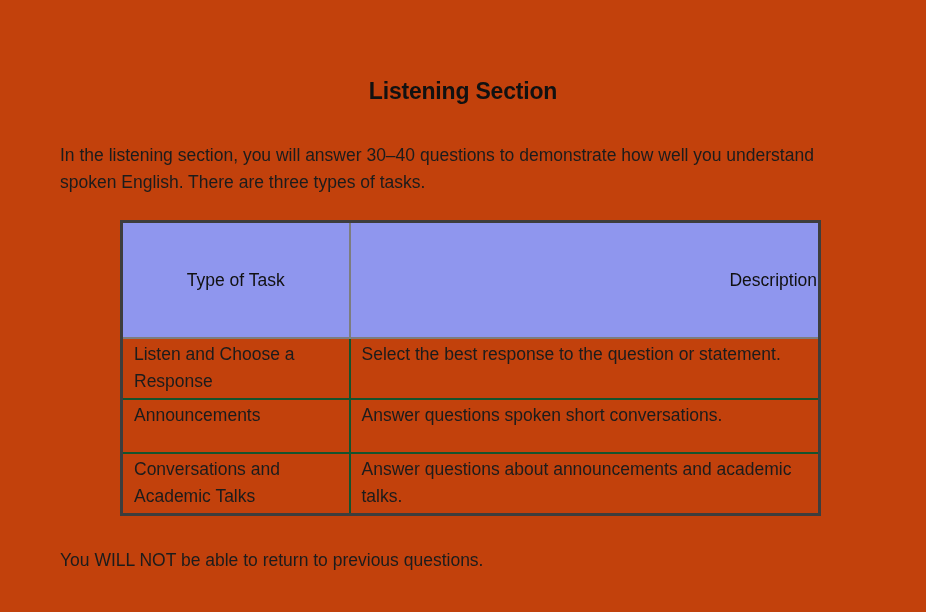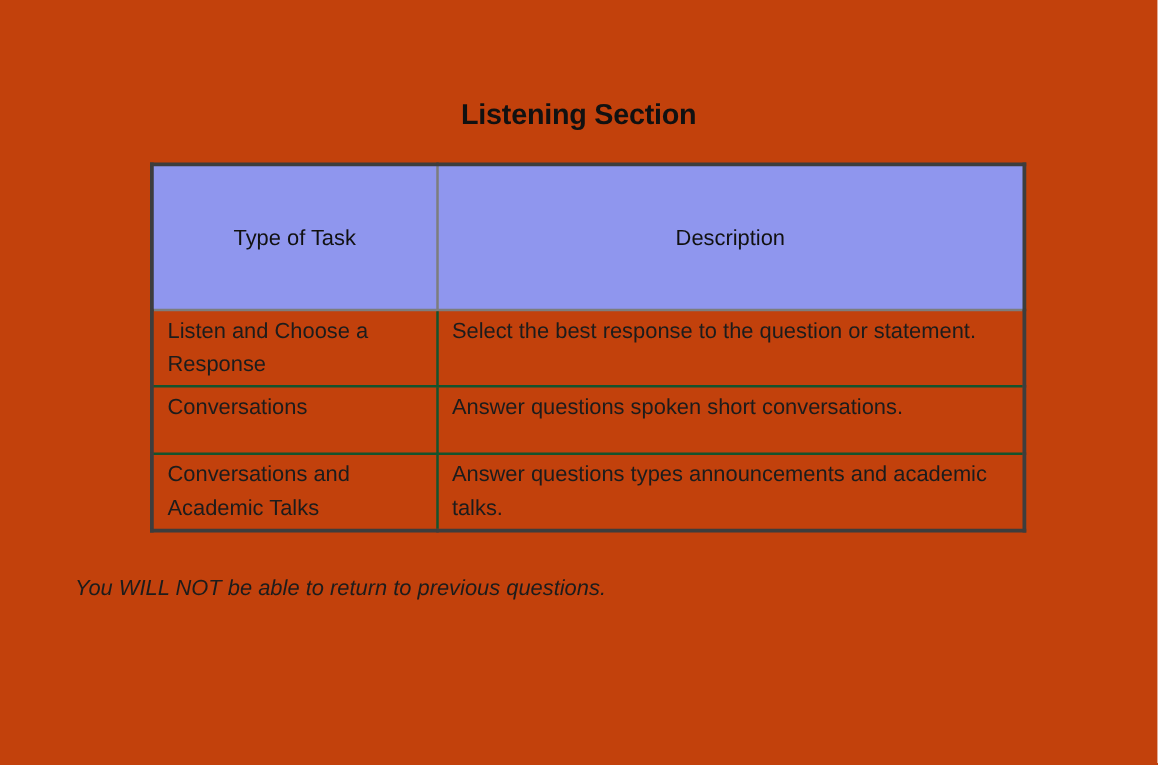--- a/index.html
+++ b/index.html
@@ -52,53 +52,53 @@
     font-size: 17.5px;
     line-height: 26.5px;
     vertical-align: top;
     border: 2px solid #14532d;
     box-sizing: content-box;
   }
   .footer-note {
     margin: 31px 60px 0;
     font-size: 17.5px;
     line-height: 26px;
-    font-style: italic;
   }
 </style>
 </head>
 <body>
 
 <div class="page">
 
   <h1 class="title">Listening Section</h1>
 
+  <p class="intro">In the listening section, you will answer 30–40 questions to demonstrate how well you understand spoken English. There are three types of tasks.</p>
 
   <table class="task-table">
     <colgroup>
       <col class="col-task">
       <col class="col-desc">
     </colgroup>
     <thead>
       <tr>
         <th style="background-color: rgb(143, 150, 238);">Type of Task</th>
-        <th style="background-color: rgb(143, 150, 238);">Description</th>
+        <th style="background-color: rgb(143, 150, 238); text-align: right;">Description</th>
       </tr>
     </thead>
     <tbody>
       <tr>
         <td>Listen and Choose a Response</td>
         <td>Select the best response to the question or statement.</td>
       </tr>
       <tr>
-        <td>Conversations</td>
+        <td>Announcements</td>
         <td>Answer questions spoken short conversations.</td>
       </tr>
       <tr>
         <td>Conversations and Academic Talks</td>
-        <td>Answer questions types announcements and academic talks.</td>
+        <td>Answer questions about announcements and academic talks.</td>
       </tr>
     </tbody>
   </table>
 
   <p class="footer-note">You WILL NOT be able to return to previous questions.</p>
 
 </div>
 
 </body></html>

